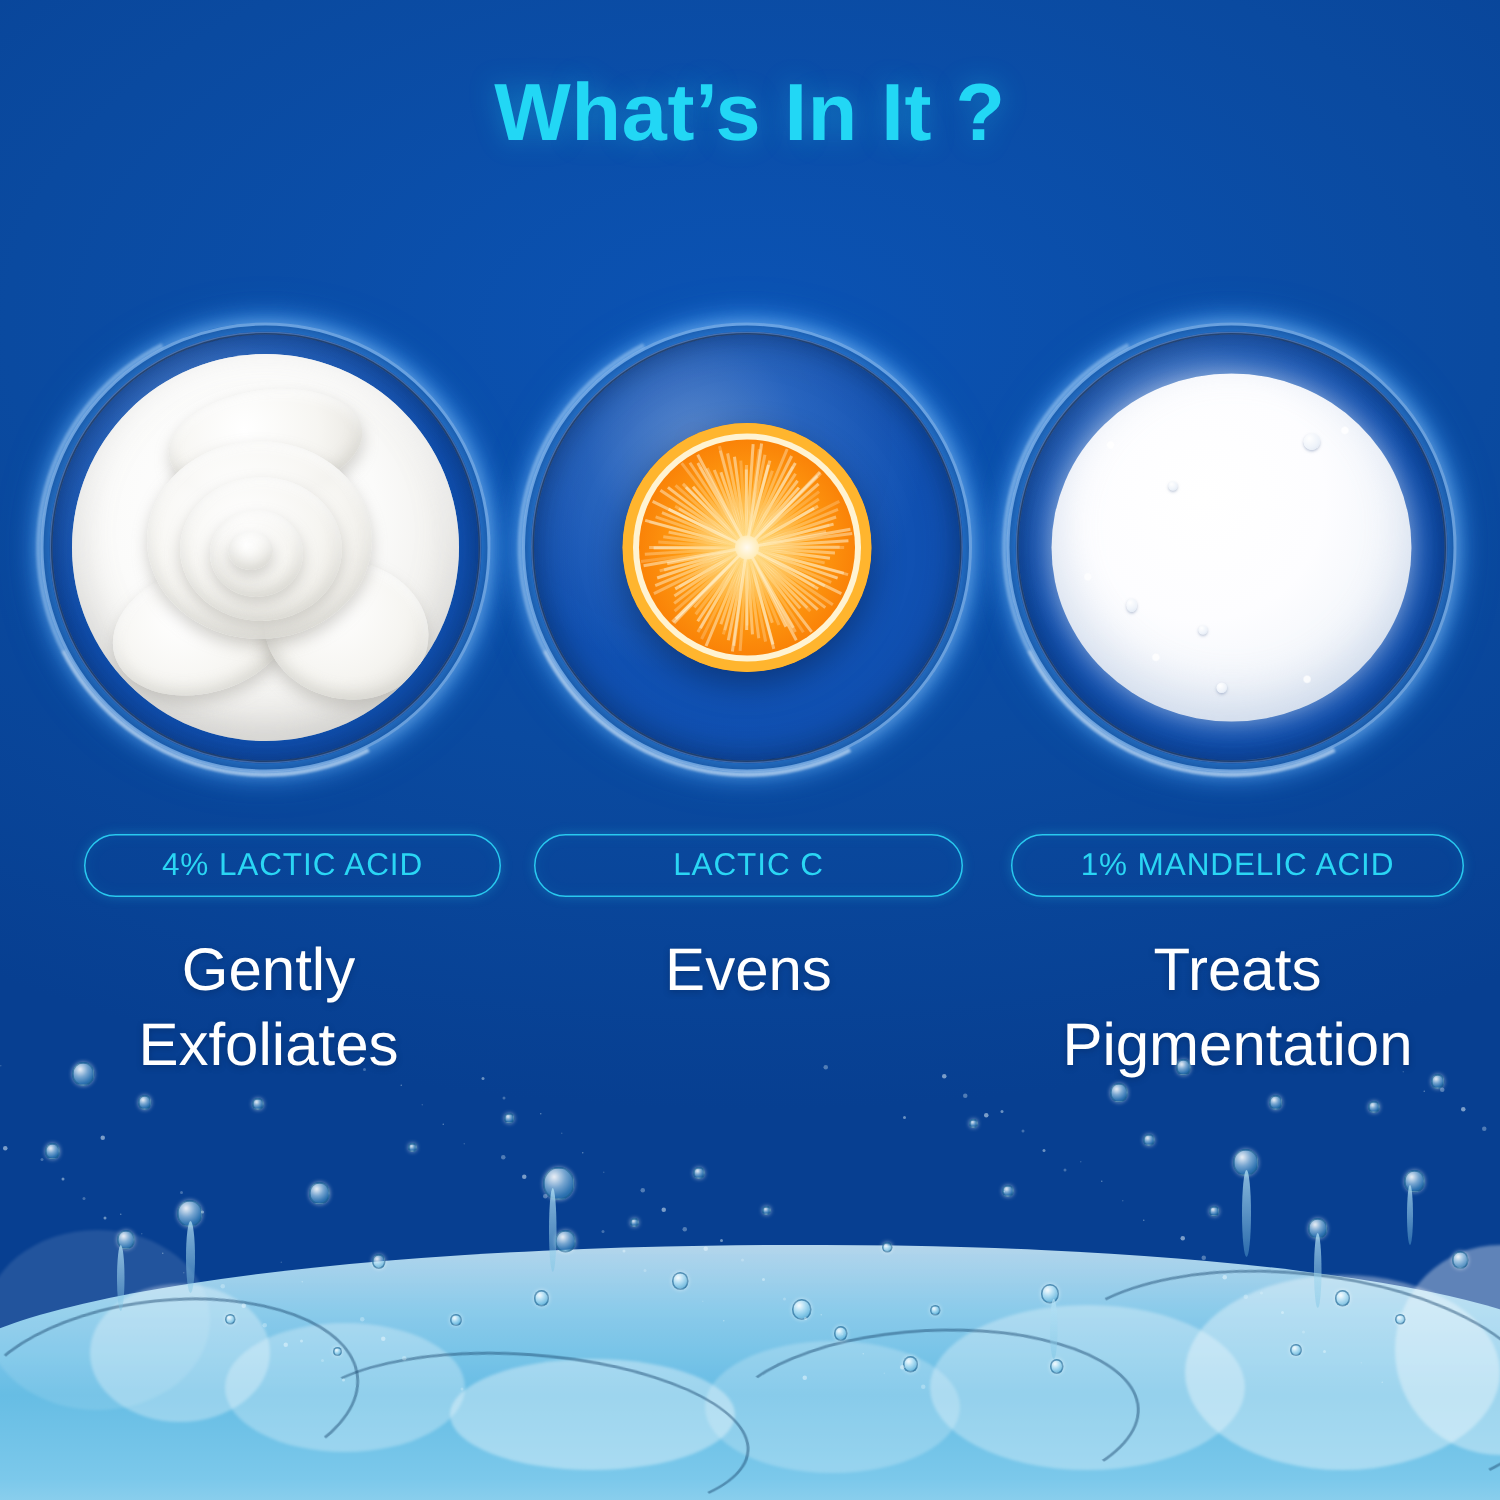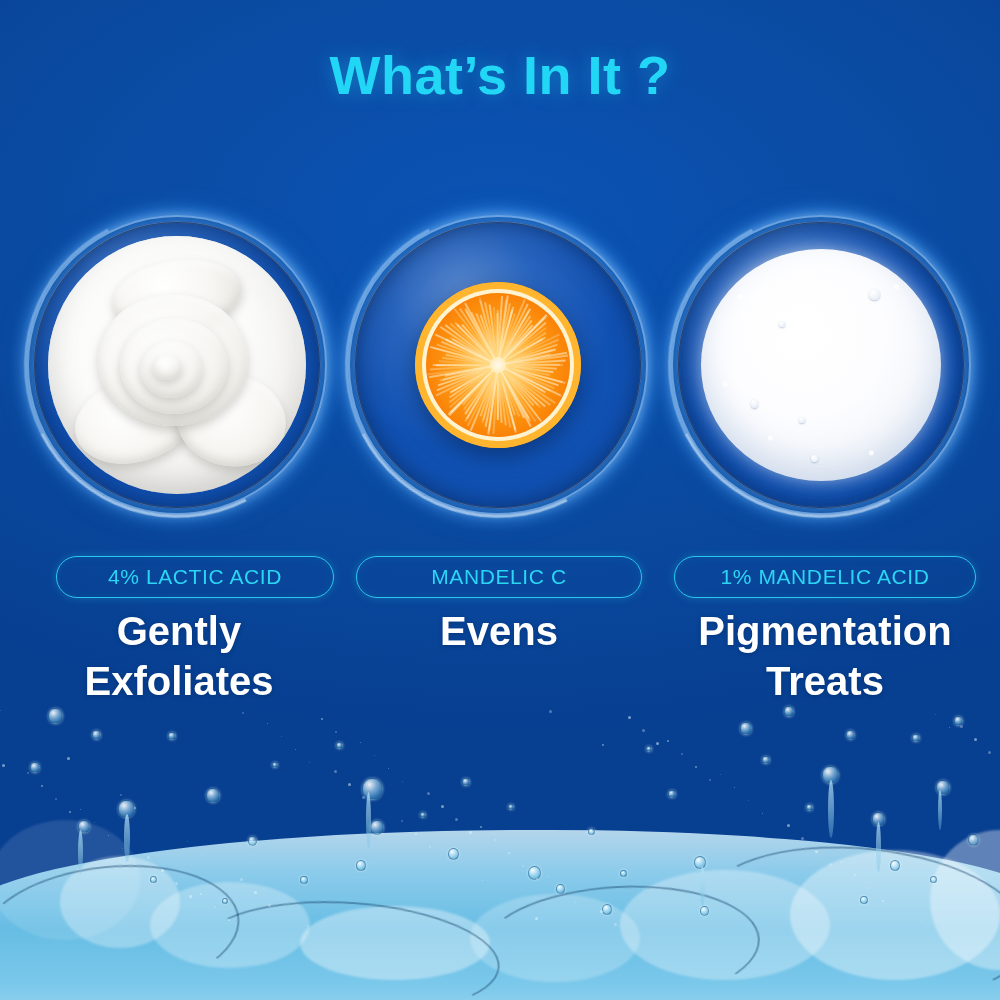--- a/index.html
+++ b/index.html
@@ -317,26 +317,26 @@
   
   #caption-row {
     position: absolute;
     top: 606px;
     left: 0;
     width: 1000px;
     height: 110px;
   }
   .caption {
     position: absolute;
-    top: 0;
+    top: 16px;
     text-align: center;
     color: #ffffff;
     font-size: 40px;
     line-height: 50px;
-    font-weight: 700;
+    font-weight: 400;
     text-shadow: 0 1px 4px rgba(4,30,70,0.35);
     white-space: nowrap;
   }
   .caption.k0 { left: 29px;  width: 300px; }
   .caption.k1 { left: 349px; width: 300px; text-align: center; }
   .caption.k2 { left: 660px; width: 330px; }
 
   
   #splash {
     position: absolute;
@@ -592,38 +592,38 @@
       <div class="dish-rim"></div>
       <div class="dish-crescent"></div>
     </div>
   </div>
 
   <div id="pill-row">
     <div class="pill p0">
       <span>4% LACTIC ACID</span>
     </div>
     <div class="pill p1">
-      <span>MANDELIC C</span>
+      <span>LACTIC C</span>
     </div>
     <div class="pill p2">
       <span>1% MANDELIC ACID</span>
     </div>
   </div>
 
   <div id="caption-row">
     <div class="caption k0">
       <div>Gently</div>
       <div>Exfoliates</div>
     </div>
     <div class="caption k1">
       <div>Evens</div>
     </div>
     <div class="caption k2">
+      <div>Treats</div>
       <div>Pigmentation</div>
-      <div>Treats</div>
     </div>
   </div>
 
   <div id="splash">
     <div class="water-body"></div>
     <div id="splash-fx">
         <div class="wave-crest" style="left: -10px; top: 150px; width: 150px; height: 120px; opacity: 0.2;"></div>
         <div class="wave-crest" style="left: 60px; top: 186px; width: 120px; height: 92px; opacity: 0.55;"></div>
         <div class="wave-crest" style="left: 150px; top: 212px; width: 160px; height: 86px; opacity: 0.5;"></div>
         <div class="wave-crest" style="left: 300px; top: 236px; width: 190px; height: 74px; opacity: 0.65;"></div>

